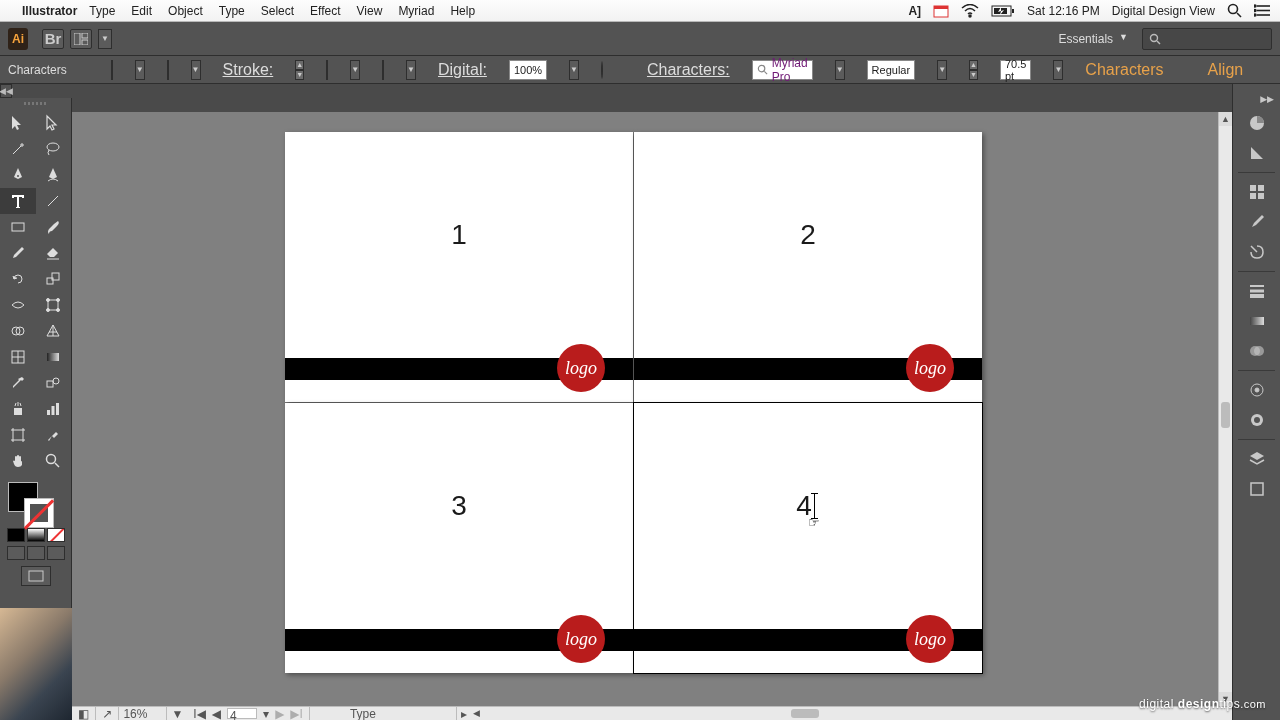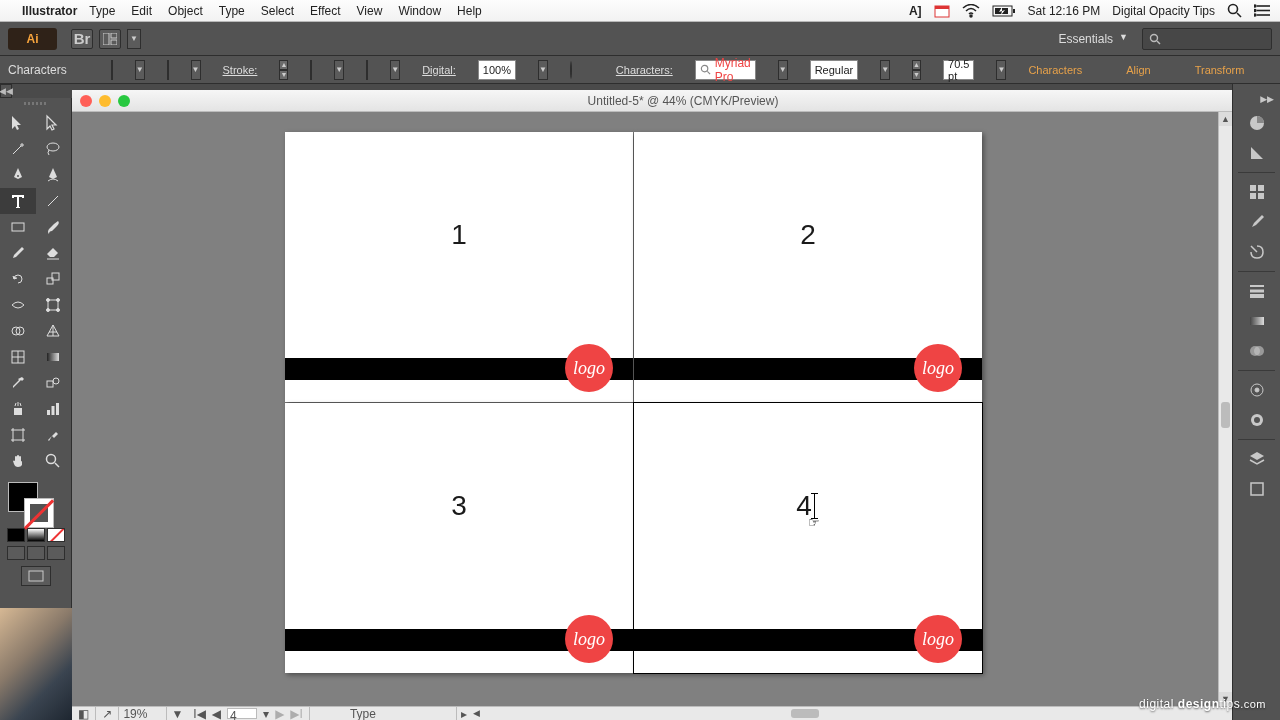--- a/index.html
+++ b/index.html
@@ -4,40 +4,40 @@
 <style>
 *{margin:0;padding:0;box-sizing:border-box;font-family:-apple-system,"Helvetica Neue",Arial,sans-serif;font-size:12px;user-select:none}
 html,body{width:1280px;height:720px;overflow:hidden;background:#4a4a4a}
 .menubar{height:22px;background:linear-gradient(#fdfdfd,#f2f2f2);display:flex;align-items:center;padding:0 10px;color:#222;border-bottom:1px solid #b8b8b8}
 .menubar .apple{font-size:14px;margin-right:12px}
 .menubar .app{font-weight:700;margin-right:12px}
 .menubar .m{margin-right:16px;cursor:default}
 .menubar .right{margin-left:auto;display:flex;align-items:center;gap:12px}
 .menubar .right .mi{display:inline-flex;align-items:center}
 .appbar{height:34px;background:#535353;display:flex;align-items:center;padding:0 8px;color:#ddd;border-bottom:1px solid #2e2e2e}
-.ai-badge{width:49px;height:22px;background:#2f2218;border-radius:3px;display:flex;align-items:center;justify-content:center;color:#f6a33c;font-weight:700;margin-right:14px}
+.ai-badge{width:20px;height:22px;background:#2f2218;border-radius:3px;display:flex;align-items:center;justify-content:center;color:#f6a33c;font-weight:700;margin-right:14px}
 .appbar .btn{width:22px;height:20px;border:1px solid #2e2e2e;background:#5b5b5b;margin-right:6px;border-radius:2px;display:flex;align-items:center;justify-content:center;color:#ccc}
 .appbar .spacer{flex:1}
 .ess{display:flex;align-items:flex-start;color:#ddd;margin-right:14px}
 .ess .dd{margin-left:6px;font-size:9px}
 .search{width:130px;height:22px;background:#474747;border:1px solid #2e2e2e;border-radius:2px;display:flex;align-items:center;padding:0 6px;color:#bbb}
 .ctrlbar{height:28px;background:#535353;display:flex;align-items:center;padding:0 8px;color:#ddd;border-bottom:1px solid #2e2e2e;gap:22px;font-size:11px}
 .label{color:#ddd}
 .swatch{width:22px;height:20px;border:1px solid #2e2e2e;background:#000}
 .swatch.none{background:#fff;position:relative;overflow:hidden}
 .swatch.none::after{content:"";position:absolute;left:-4px;right:-4px;top:50%;border-top:2px solid #e33;transform:rotate(-45deg)}
 .dd-btn{width:14px;height:20px;border:1px solid #2e2e2e;background:#5b5b5b;display:flex;align-items:center;justify-content:center;font-size:8px;color:#ccc}
 .numbox{width:52px;height:20px;background:#fff;border:1px solid #888;color:#222;display:flex;align-items:center;padding:0 4px;font-size:11px}
 .widebox{width:58px;height:20px;border:1px solid #2e2e2e;background:#5b5b5b}
 .charbox{width:160px;height:20px;background:#fff;border:1px solid #888;display:flex;align-items:center;color:#555;padding:0 4px;gap:4px;font-size:11px}
-.charsel{flex:1;color:#ef4444}
+.charsel{flex:1;color:#701a75}
 .stylebox{width:58px;height:20px;background:#fff;border:1px solid #888;display:flex;align-items:center;padding:0 4px;font-size:11px;color:#222}
 .stepper{width:14px;height:20px;display:flex;flex-direction:column}
 .stepper div{flex:1;border:1px solid #2e2e2e;background:#6b6b6b;font-size:7px;display:flex;align-items:center;justify-content:center;color:#ccc}
-.link{color:#e8a24a;font-size:11px;cursor:pointer}
+.link{color:#e8a24a;font-size:16px;cursor:pointer}
 .collapse{position:absolute;left:0;top:84px;width:12px;height:14px;background:#535353;border:1px solid #2e2e2e;color:#bbb;font-size:9px;display:flex;align-items:center;justify-content:center}
 .tools{position:absolute;left:0;top:98px;width:72px;height:510px;background:#535353;border-right:1px solid #2e2e2e;padding-top:4px}
 .tools .grip{height:8px;display:flex;justify-content:center}
 .tools .grip span{width:24px;height:3px;background:repeating-linear-gradient(90deg,#777 0 2px,transparent 2px 4px)}
 .trow{display:flex}
 .tcell{width:36px;height:26px;display:flex;align-items:center;justify-content:center;color:#ccc}
 .tcell.sel{background:#3c3c3c}
 .tcell svg{width:18px;height:18px}
 .fillstroke{position:relative;width:60px;height:46px;margin:6px auto 2px}
 .fillstroke .fill{position:absolute;left:2px;top:2px;width:30px;height:30px;background:#000;border:1px solid #bbb}
@@ -52,21 +52,21 @@
 .desktop-strip{position:absolute;left:0;top:608px;bottom:0;width:72px;background:linear-gradient(135deg,#d6b894 0%,#8a7a6a 40%,#3a4450 70%,#1e2630 100%)}
 .docwin{position:absolute;left:72px;top:90px;right:48px;bottom:0}
 .titlebar{height:22px;background:linear-gradient(#f6f6f6,#e4e4e4);border-bottom:1px solid #bcbcbc;display:flex;align-items:center;padding:0 8px;color:#555;font-size:12px}
 .tl-btns{display:flex;gap:7px;margin-right:12px}
 .tl-btns span{width:12px;height:12px;border-radius:50%}
 .tl-title{flex:1;text-align:center}
 .canvas-area{position:absolute;left:0;top:22px;right:14px;bottom:14px;background:#808080;overflow:hidden}
 .artb{position:absolute;width:348px;height:270px;background:#fff;box-shadow:2px 2px 5px rgba(0,0,0,.4)}
 .artb .num{position:absolute;left:50%;top:38%;transform:translate(-50%,-50%);font-family:"Myriad Pro","Helvetica Neue",Arial,sans-serif;font-size:28px;color:#1a1a1a;font-weight:400}
 .artb .bar{position:absolute;left:0;right:0;bottom:22px;height:22px;background:#000}
-.artb .logo{position:absolute;right:20px;bottom:10px;width:48px;height:48px;border-radius:50%;background:#ef4444;display:flex;align-items:center;justify-content:center;color:#fff;font-family:"Brush Script MT","Segoe Script",cursive;font-style:italic;font-size:18px}
+.artb .logo{position:absolute;right:28px;bottom:10px;width:48px;height:48px;border-radius:50%;background:#b91c1c;display:flex;align-items:center;justify-content:center;color:#fff;font-family:"Brush Script MT","Segoe Script",cursive;font-style:italic;font-size:18px}
 .ab1{left:213px;top:20px}
 .ab2{left:562px;top:20px}
 .ab3{left:213px;top:291px}
 .ab4{left:562px;top:291px}
 .txtcursor{position:absolute;width:1px;height:26px;background:#000}
 .txtcursor::before,.txtcursor::after{content:"";position:absolute;left:-3px;width:7px;height:1px;background:#000}
 .txtcursor::before{top:0}.txtcursor::after{bottom:0}
 .mousecursor{position:absolute;font-size:13px;color:#000}
 .vscroll{position:absolute;top:22px;right:0;bottom:14px;width:14px;background:#e9e9e9;border-left:1px solid #bcbcbc}
 .vscroll .arr{height:14px;background:#dcdcdc;display:flex;align-items:center;justify-content:center;font-size:9px;color:#555}
@@ -93,21 +93,21 @@
 <div class="menubar">
   <span class="apple"></span>
   <span class="app">Illustrator</span>
   <span class="m">Type</span>
   <span class="m">Edit</span>
   <span class="m">Object</span>
   <span class="m">Type</span>
   <span class="m">Select</span>
   <span class="m">Effect</span>
   <span class="m">View</span>
-  <span class="m">Window</span>
+  <span class="m">Myriad</span>
   <span class="m">Help</span>
   <div class="right">
     <span class="mi">
         <svg viewBox="0 0 20 20" fill="none" stroke="#222" stroke-width="1.5">
           <circle cx="7" cy="10" r="6"></circle>
           <circle cx="13" cy="10" r="6"></circle>
         </svg>
       </span>
     <span class="mi" style="font-weight:700;font-family:Arial">A]</span>
     <span class="mi">
@@ -126,21 +126,21 @@
       </span>
     <span class="mi">
         <svg width="24" height="12" viewBox="0 0 24 12">
           <rect x="1" y="1" width="19" height="10" fill="none" stroke="#222"></rect>
           <rect x="21" y="4" width="2" height="4" fill="#222"></rect>
           <rect x="3" y="3" width="13" height="6" fill="#222"></rect>
           <path d="M10 2 L7 7 L10 6 L9 10 L13 5 L10 6 Z" fill="#fff"></path>
         </svg>
       </span>
     <span class="mi">Sat 12:16 PM</span>
-    <span class="mi">Digital Opacity Tips</span>
+    <span class="mi">Digital Design View</span>
     <span class="mi">
         <svg width="15" height="15" viewBox="0 0 15 15" fill="none" stroke="#222" stroke-width="1.6">
           <circle cx="6" cy="6" r="4.5"></circle>
           <line x1="10" y1="10" x2="14" y2="14"></line>
         </svg>
       </span>
     <span class="mi">
         <svg width="16" height="13" viewBox="0 0 16 13" stroke="#222" stroke-width="1.6">
           <line x1="3" y1="2" x2="16" y2="2"></line>
           <line x1="3" y1="6.5" x2="16" y2="6.5"></line>
@@ -442,28 +442,20 @@
         <svg viewBox="0 0 18 14" fill="none" stroke="#ccc">
           <rect x="2" y="2" width="14" height="10"></rect>
         </svg>
       </div>
     </div>
 </div>
 
 <div class="desktop-strip"></div>
 
 <div class="docwin">
-  <div class="titlebar">
-    <div class="tl-btns">
-      <span style="background:#ff5f57"></span>
-      <span style="background:#febc2e"></span>
-      <span style="background:#28c840"></span>
-    </div>
-    <div class="tl-title">Untitled-5* @ 44% (CMYK/Preview)</div>
-  </div>
   <div class="canvas-area">
     <div class="artb ab1">
         <div class="num">1</div>
         <div class="bar"></div>
         <div class="logo">logo</div>
       </div>
     <div class="artb ab2">
         <div class="num">2</div>
         <div class="bar"></div>
         <div class="logo">logo</div>
@@ -482,21 +474,21 @@
     </div>
   </div>
   <div class="vscroll">
       <div class="arr">▲</div>
       <div class="thumb"></div>
       <div class="arr" style="position:absolute;bottom:0;width:100%">▼</div>
     </div>
   <div class="statusbar">
     <span style="padding:0 6px;border-right:1px solid #bcbcbc;height:100%;display:flex;align-items:center">◧</span>
     <span style="padding:0 6px;border-right:1px solid #bcbcbc;height:100%;display:flex;align-items:center">↗</span>
-    <div class="zoombox">19%</div>
+    <div class="zoombox">16%</div>
     <span style="padding:0 4px">▼</span>
     <div class="nav">
       <span>I◀</span>
       <span>◀</span>
       <div class="pg">4</div>
       <span>▾</span>
       <span style="opacity:.4">▶</span>
       <span style="opacity:.4">▶I</span>
     </div>
     <div class="type">

